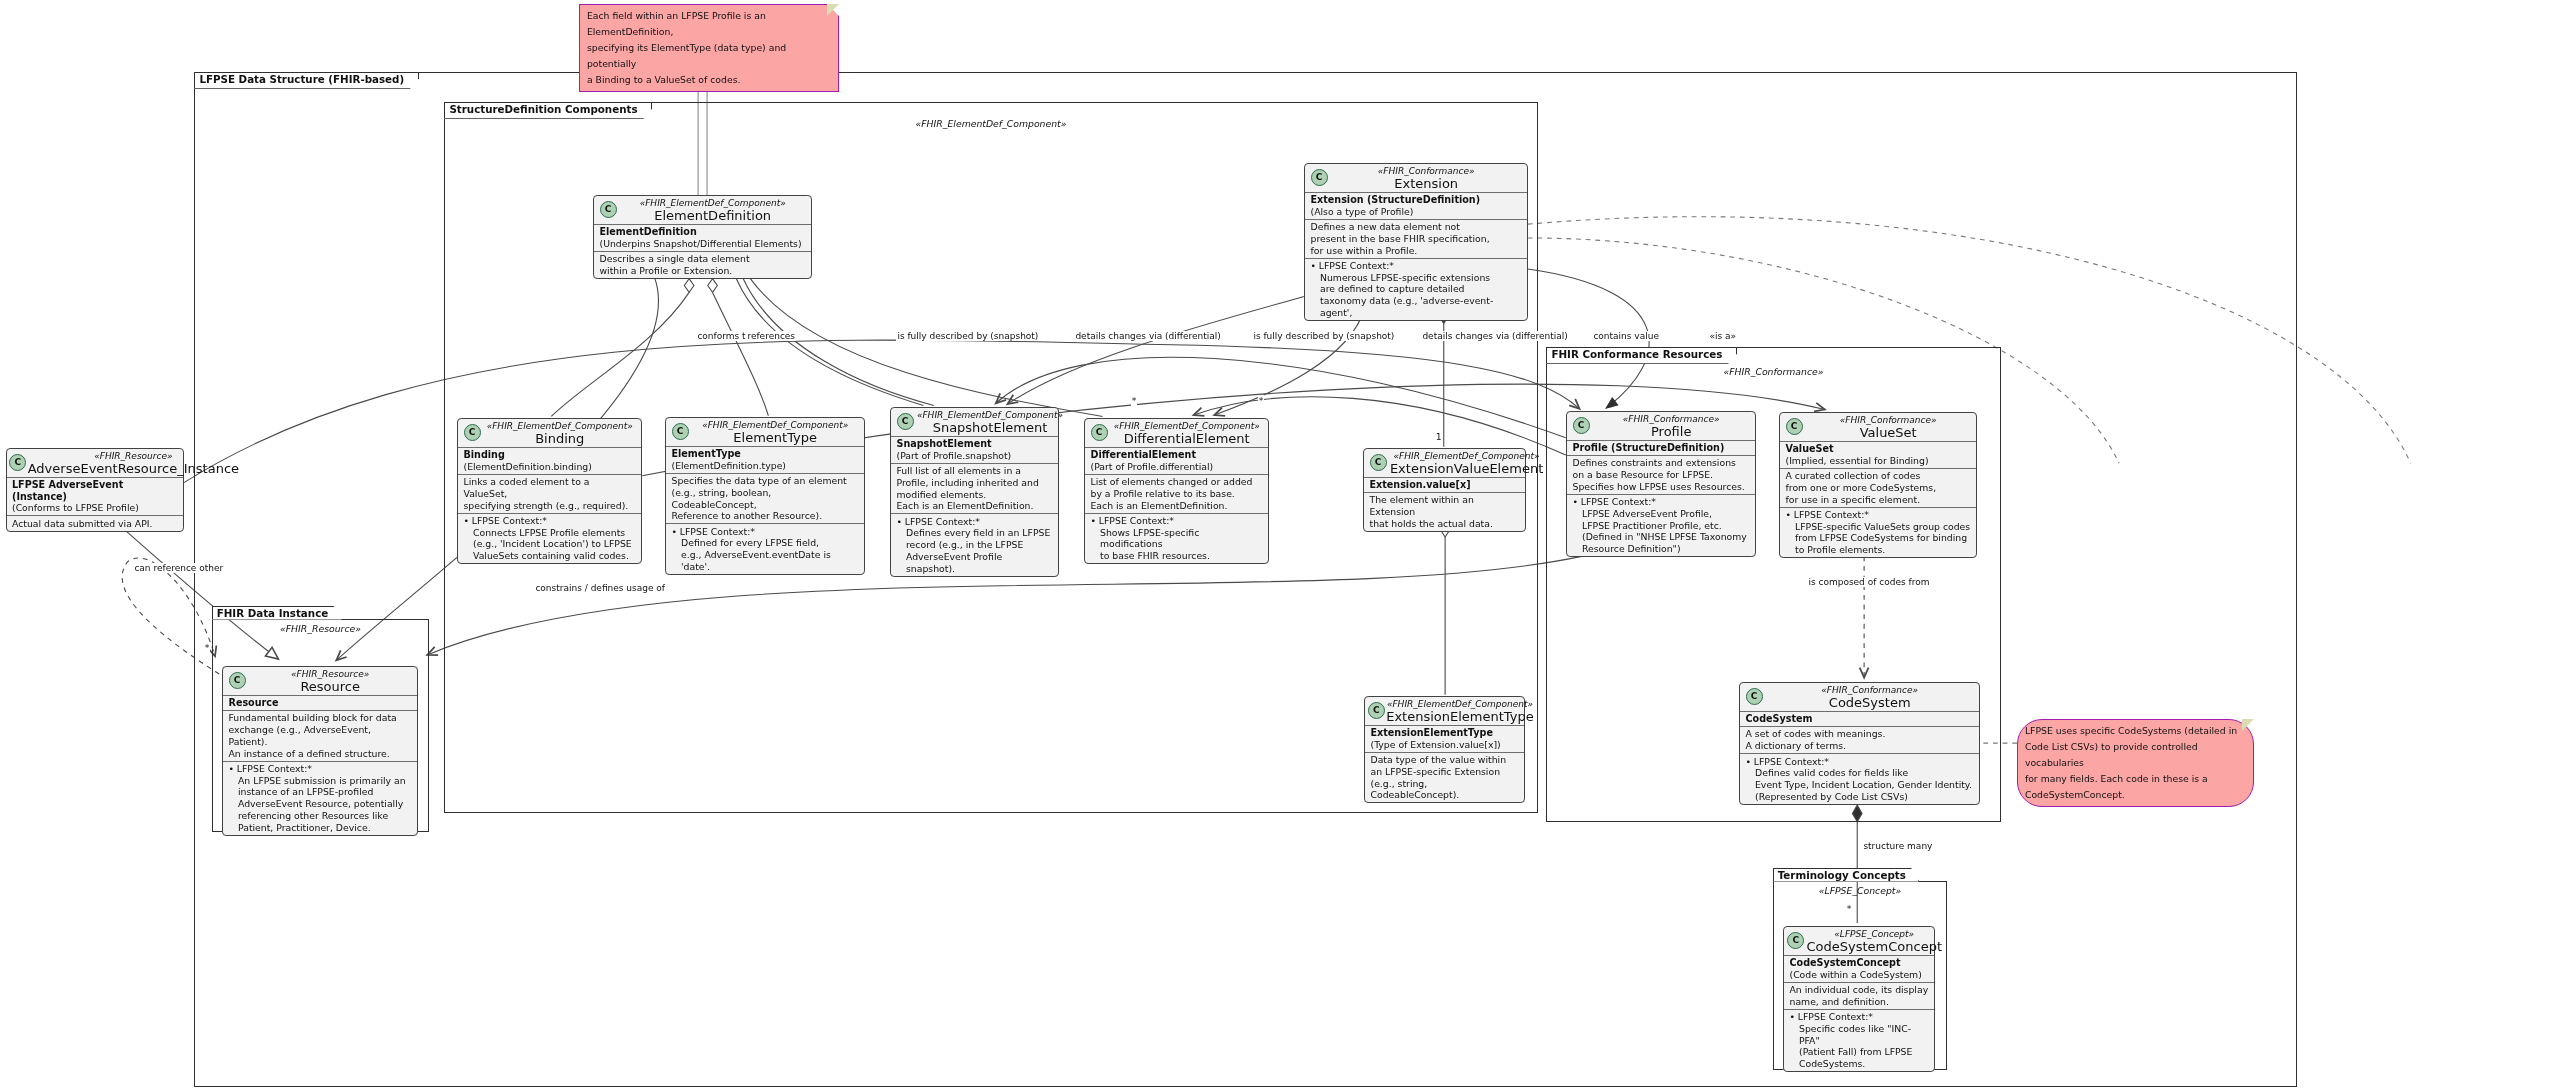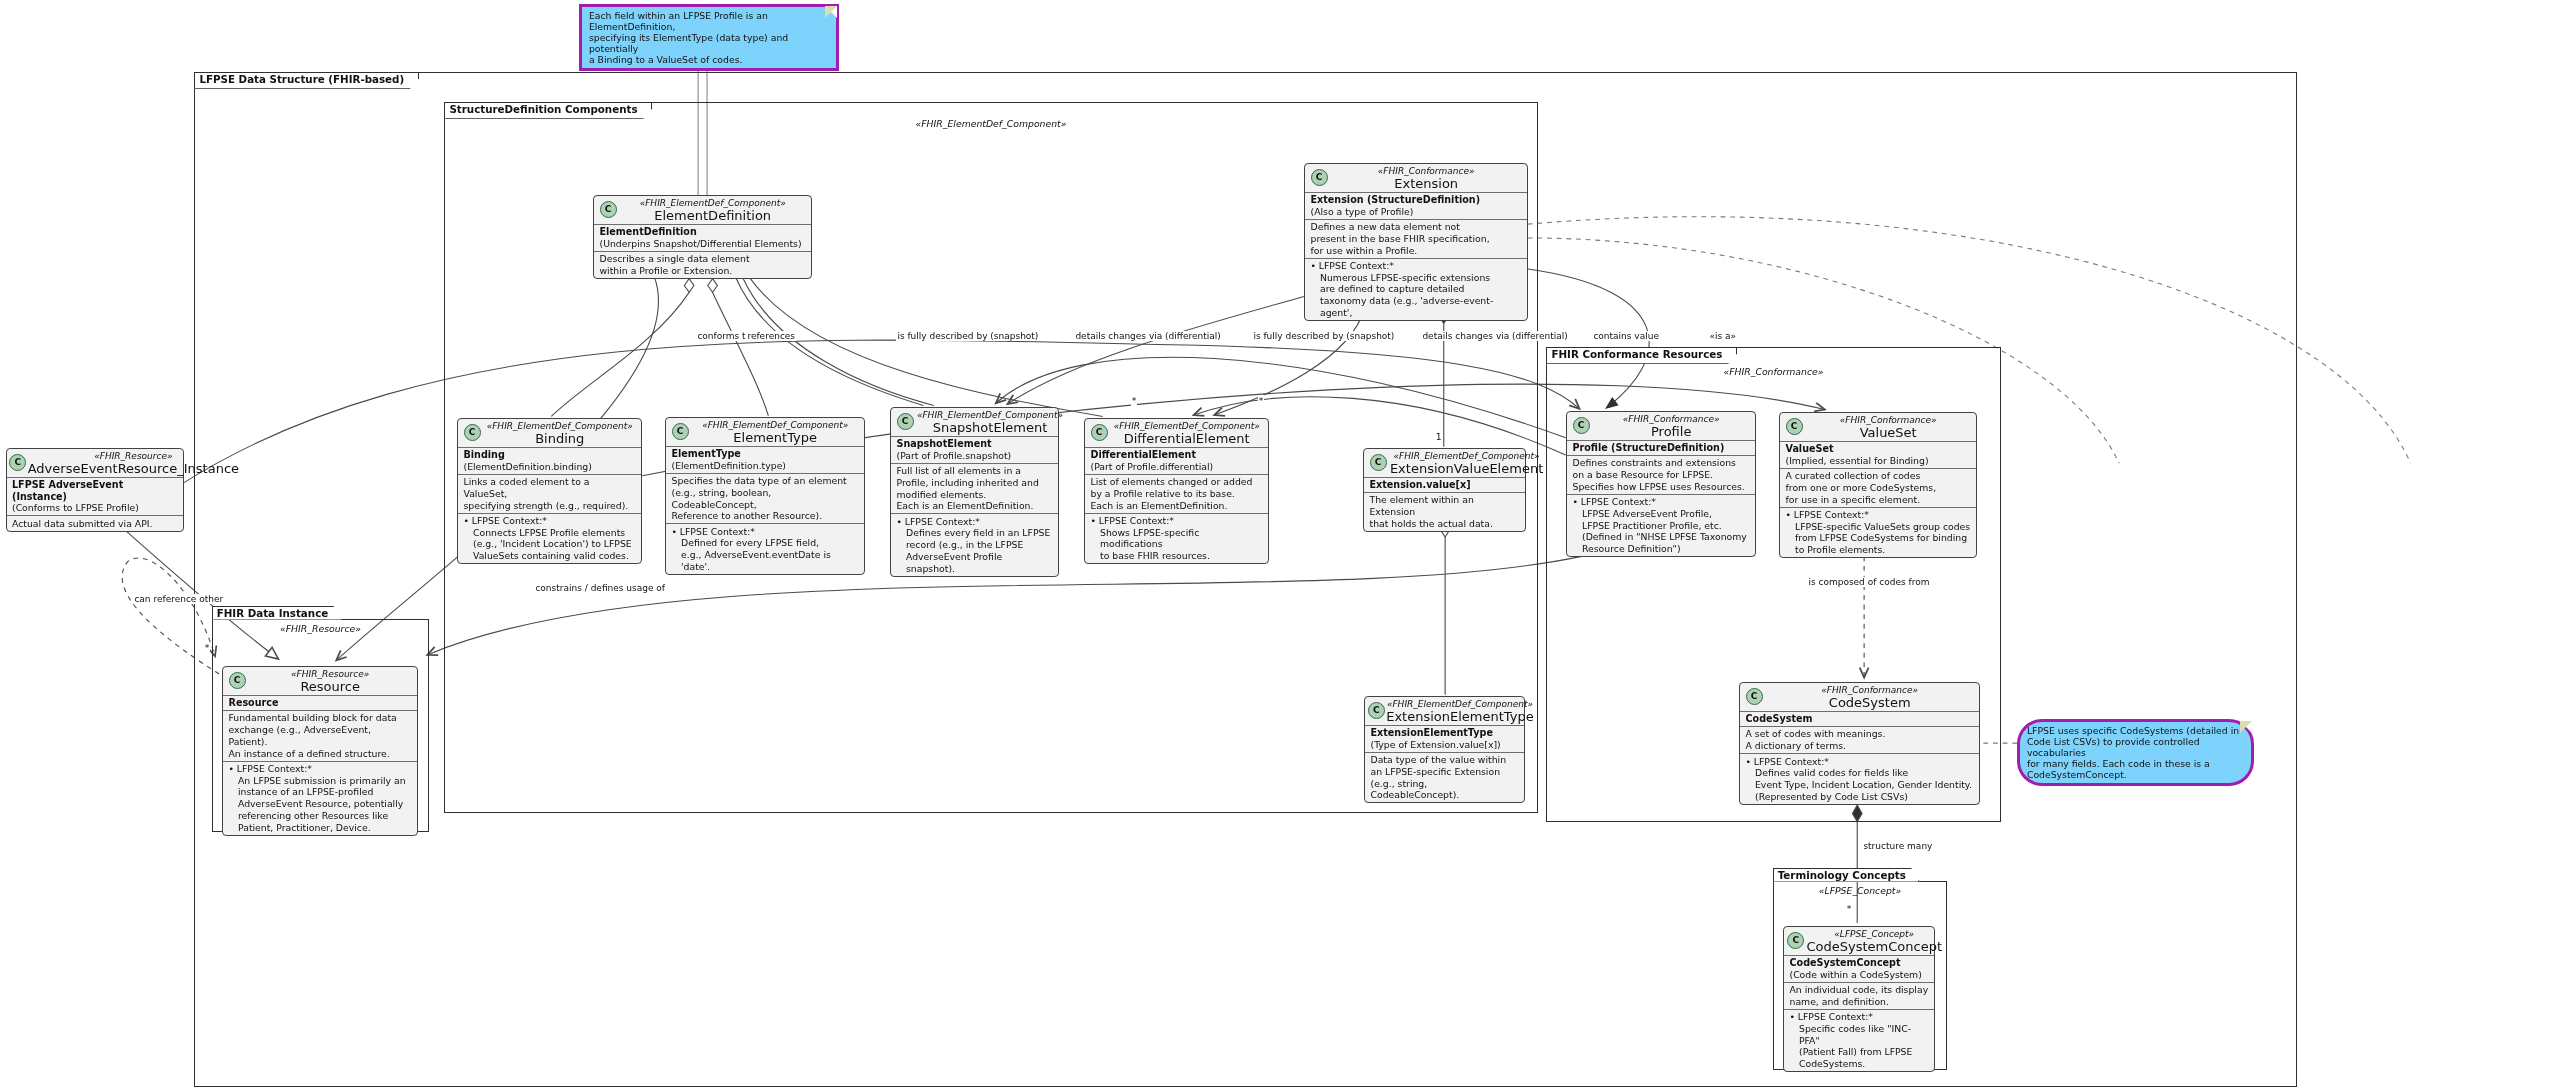--- a/index.html
+++ b/index.html
@@ -27,22 +27,22 @@
         display:flex;align-items:center;justify-content:center;font-weight:bold;font-size:9px;flex:0 0 auto;}
   .hmid{flex:1;text-align:center;display:flex;flex-direction:column;}
   .stereo{font-style:italic;font-size:9px;}
   .cname{font-size:13px;}
   .sec{border-top:0.7px solid #6e6e6e;padding:1.4px 5.5px;}
   .b{font-weight:bold;font-size:9.6px;}
   .pre{white-space:pre-line;}
   .ctx{white-space:pre-line;padding-left:15px;text-indent:-9.6px;}
 
   
-  .note{position:absolute;background:#7dd3fc;border:3px solid #a21caf;box-sizing:border-box;
-        padding:2.8px 6.9px;font-size:9.3px;line-height:11px;white-space:pre-line;}
+  .note{position:absolute;background:#fca5a5;border:1px solid #a21caf;box-sizing:border-box;
+        padding:2.8px 6.9px;font-size:9.3px;line-height:16px;white-space:pre-line;}
   .note::before{content:'';position:absolute;top:-1px;right:-1px;border-style:solid;
         border-width:0 12.4px 12.4px 0;border-color:#fff #fff transparent transparent;}
   .note::after{content:'';position:absolute;top:-1px;right:-1px;border-style:solid;
         border-width:0 0 12.4px 12.4px;border-color:transparent transparent transparent #DCDCB2;}
 
   .elabel{position:absolute;font-size:9px;line-height:10.3px;background:#fff;padding:0 1.4px;white-space:nowrap;}
   .mult{position:absolute;font-size:9.3px;background:#fff;padding:0 0.7px;}
 </style>
 </head>
 <body>
@@ -414,21 +414,21 @@
 CodeSystemConcept.</div>
 
   <div class="elabel" style="left:696px;top:331px;">conforms to</div>
   <div class="elabel" style="left:746px;top:331px;">references</div>
   <div class="elabel" style="left:896px;top:331px;">is fully described by (snapshot)</div>
   <div class="elabel" style="left:1074px;top:331px;">details changes via (differential)</div>
   <div class="elabel" style="left:1252px;top:331px;">is fully described by (snapshot)</div>
   <div class="elabel" style="left:1421px;top:331px;">details changes via (differential)</div>
   <div class="elabel" style="left:1592px;top:331px;">contains value</div>
   <div class="elabel" style="left:1708px;top:331px;">«is a»</div>
-  <div class="elabel" style="left:133px;top:594px;">can reference other</div>
+  <div class="elabel" style="left:133px;top:563px;">can reference other</div>
   <div class="elabel" style="left:534px;top:583px;">constrains / defines usage of</div>
   <div class="elabel" style="left:1807px;top:577px;">is composed of codes from</div>
   <div class="elabel" style="left:1862px;top:841px;">structure many</div>
 
   <div class="mult" style="left:1435px;top:431px;">1</div>
   <div class="mult" style="left:1131px;top:395px;">*</div>
   <div class="mult" style="left:1258px;top:395px;">*</div>
   <div class="mult" style="left:1846px;top:903px;">*</div>
   <div class="mult" style="left:204px;top:642px;">*</div>
 

